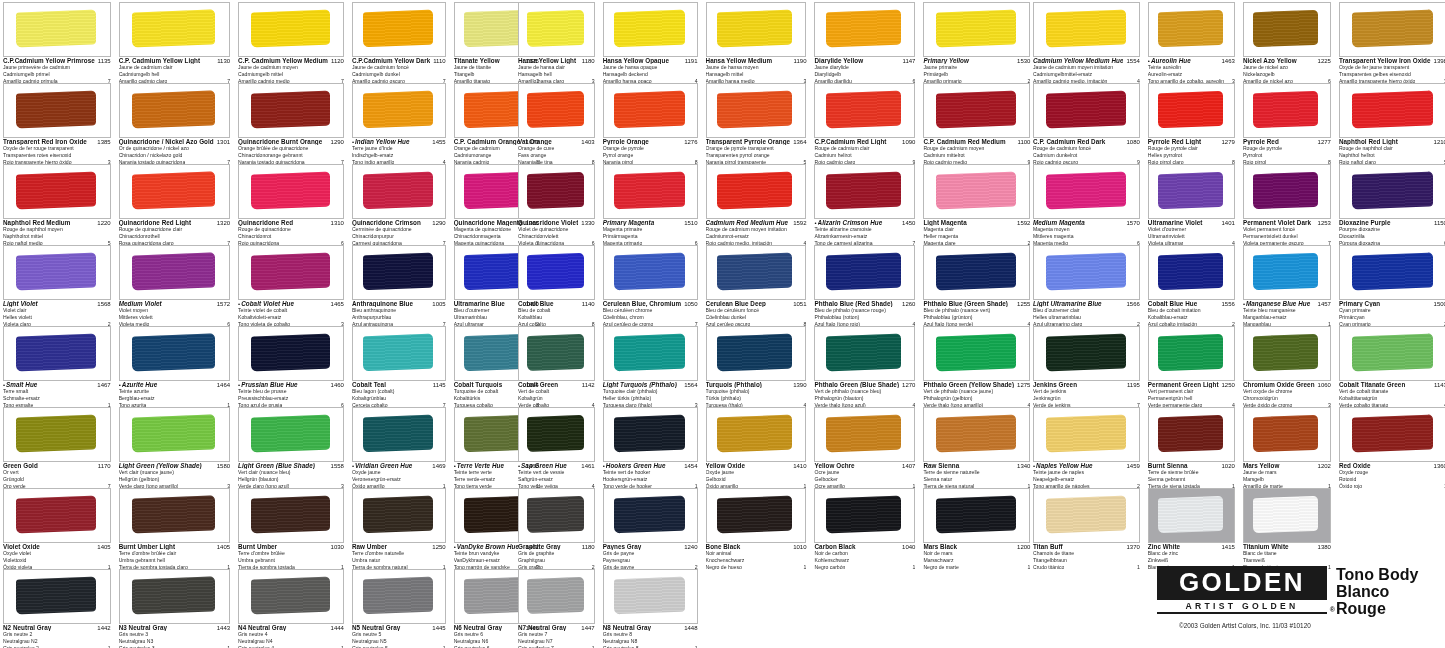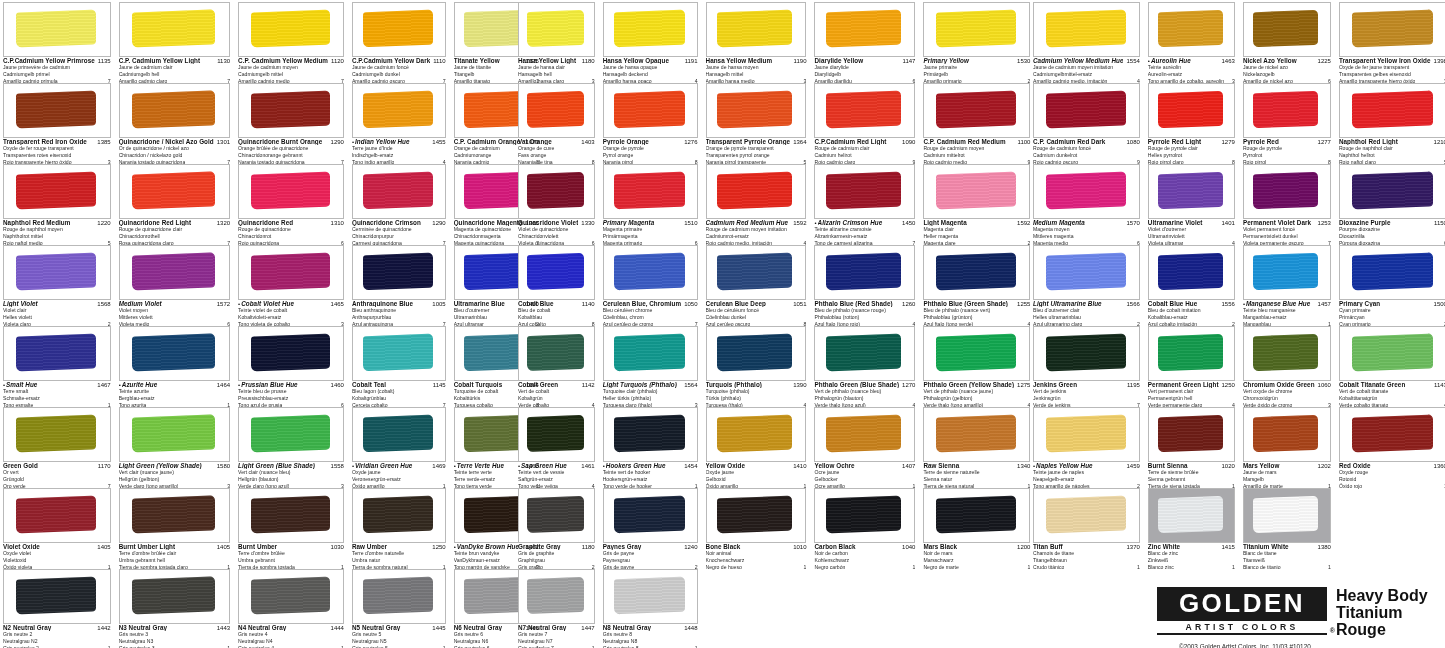--- a/index.html
+++ b/index.html
@@ -75,21 +75,21 @@
 
   .alt{font-size:5.1px;line-height:1.38;color:#2a2a2a;white-space:nowrap;overflow:hidden;}
   .last-alt{display:flex;justify-content:space-between;align-items:baseline;}
   .last-alt .txt{white-space:nowrap;overflow:hidden;}
   .last-alt .op{font-size:5.2px;padding-left:4px;}
 
   
   #logo-block{
     position:absolute;left:1157px;top:566px;width:285px;
   }
-  .logo-row{display:flex;align-items:flex-start;margin-top:21px;}
+  .logo-row{display:flex;align-items:flex-start;}
   .logo-mark{width:170px;}
   .logo-bar{
     background:#1a1a1a;color:#fff;
     font-weight:bold;font-size:26px;letter-spacing:2.5px;
     text-align:center;padding:1px 4px 2px 4px;
     font-family:"Liberation Sans","DejaVu Sans",sans-serif;
   }
   .logo-sub{
     font-size:8.6px;font-weight:bold;letter-spacing:3.3px;
     text-align:center;color:#1a1a1a;border-bottom:2px solid #1a1a1a;
@@ -1694,26 +1694,26 @@
         </div>
         <div class="cell empty"></div>
       </div>
   </div>
 
   <div id="logo-block">
     <div class="logo-row">
       <div class="logo-mark">
         <div class="logo-bar">GOLDEN</div>
         <div class="logo-sub">
-          <span>ARTIST COLORS</span>
+          <span>ARTIST GOLDEN</span>
           <span class="logo-reg">®</span>
         </div>
       </div>
       <div class="logo-text">
-        <div>Heavy Body</div>
-        <div>Titanium</div>
+        <div>Tono Body</div>
+        <div>Blanco</div>
         <div>Rouge</div>
       </div>
     </div>
     <div id="copyright">©2003 Golden Artist Colors, Inc. 11/03 #10120</div>
   </div>
 
 </div>
 
 </body></html>

